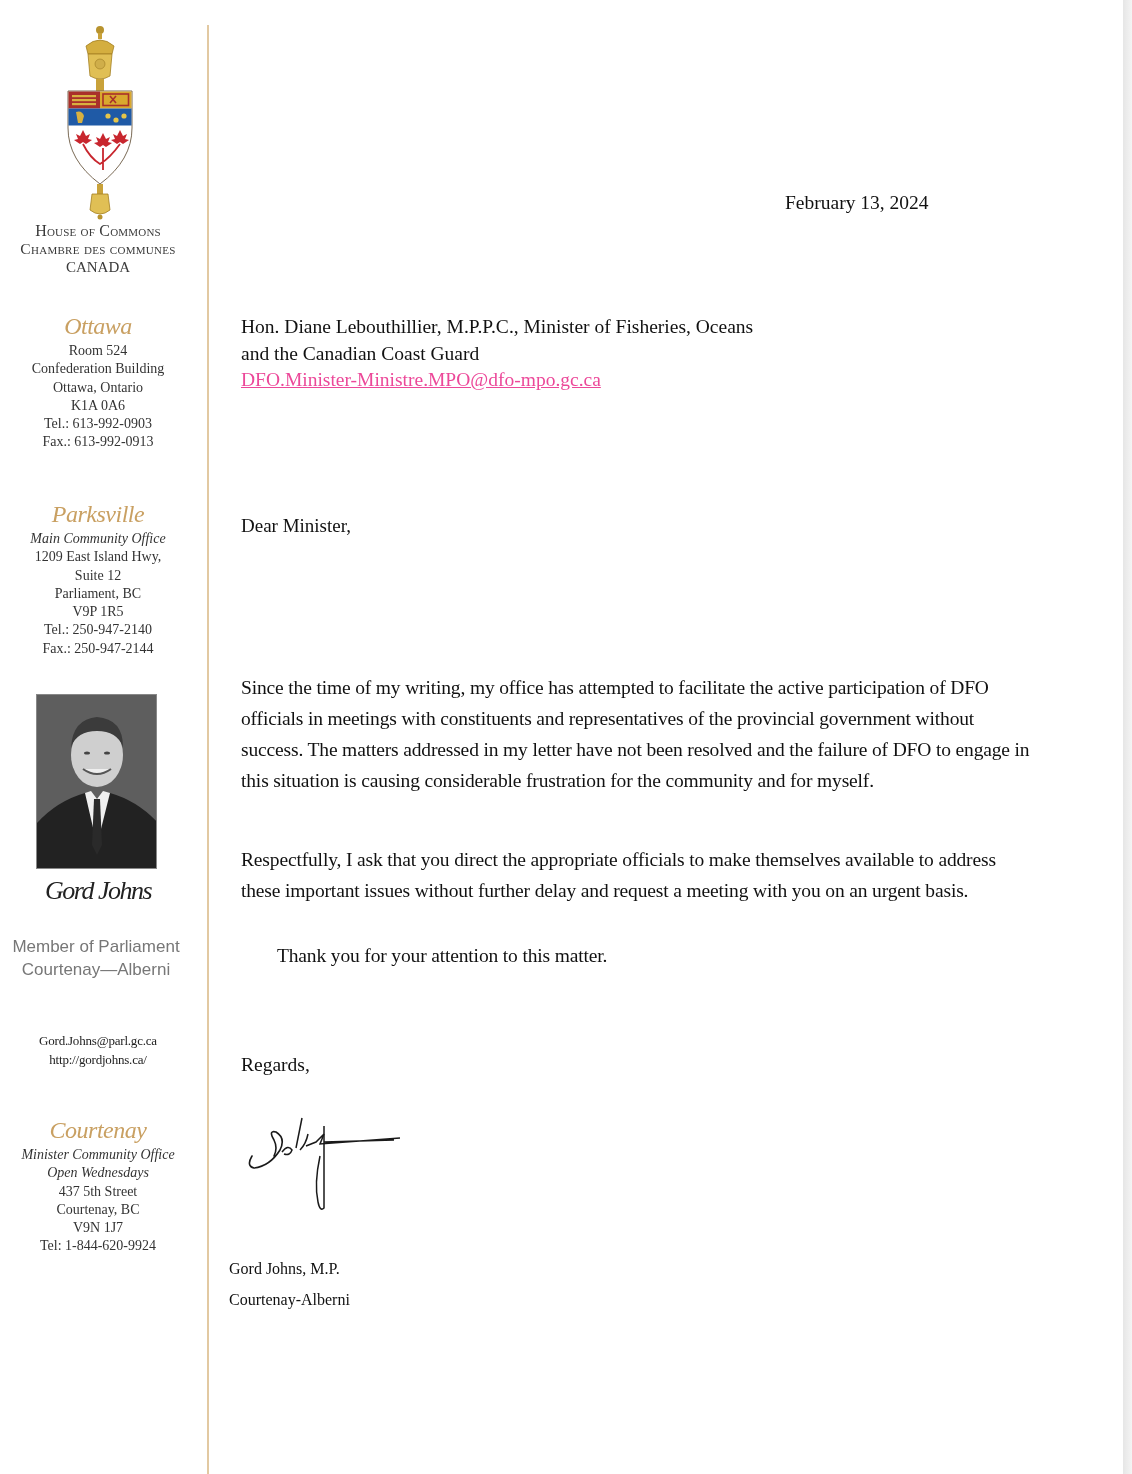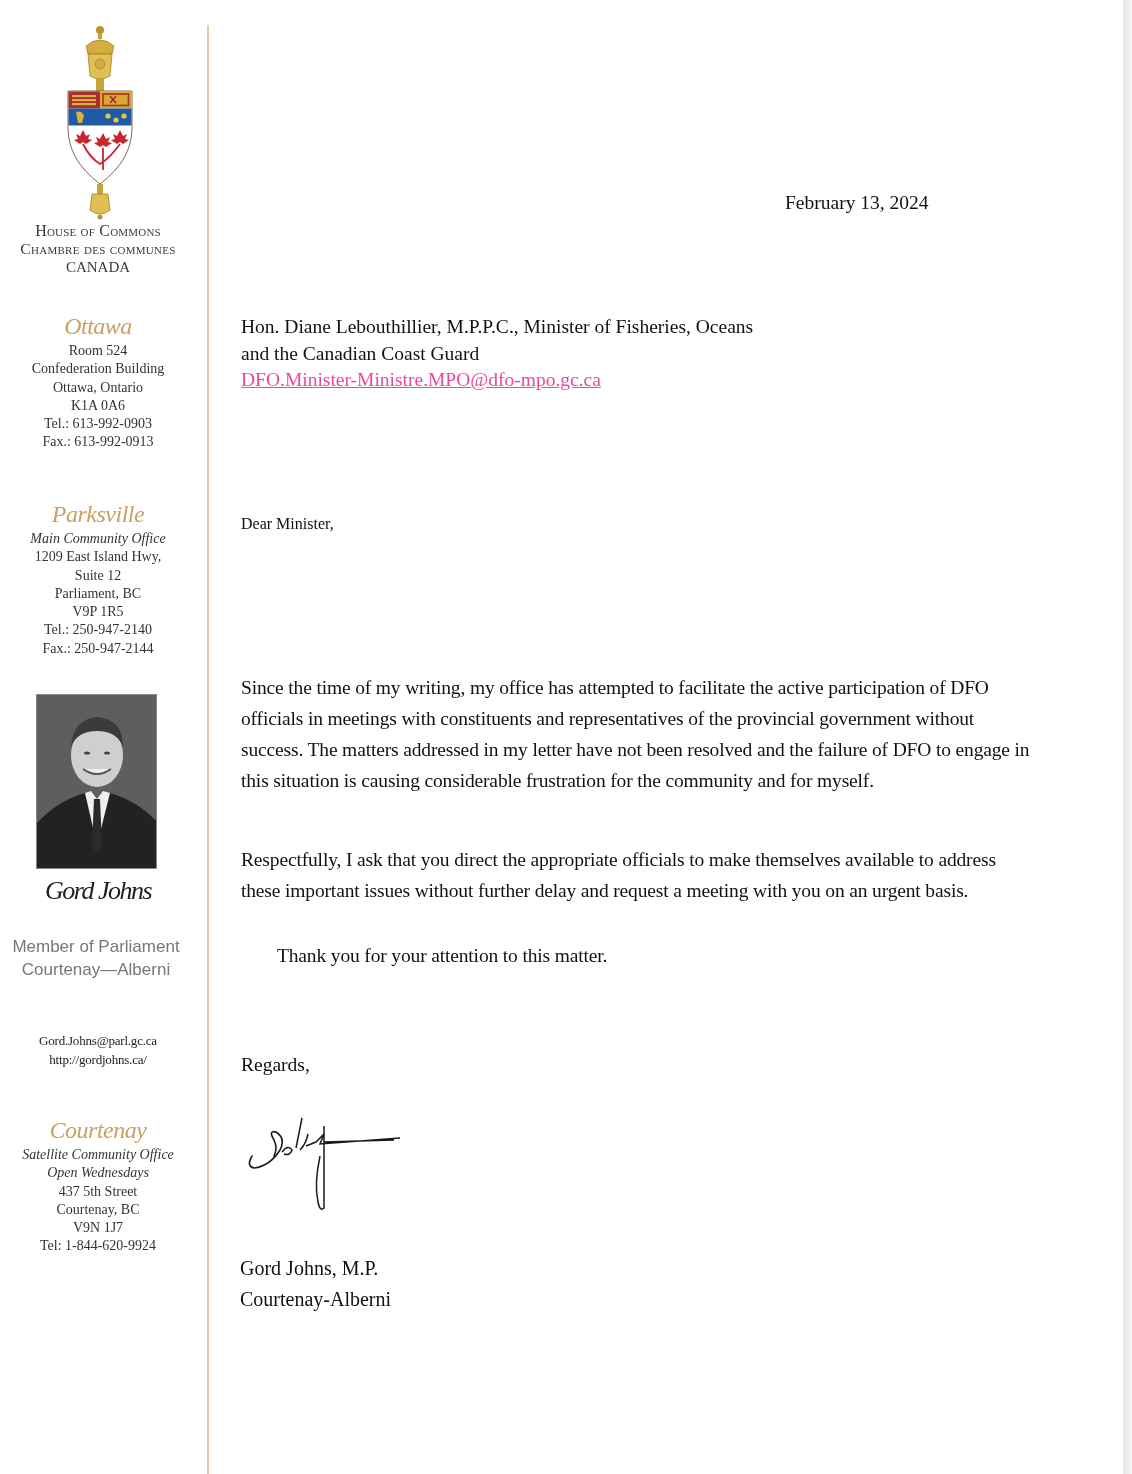--- a/index.html
+++ b/index.html
@@ -34,30 +34,30 @@
       background: linear-gradient(#6c6c6c, #4d4d4d); border: 1px solid #888; overflow: hidden; }
     .sig-script { position: absolute; left: 0; top: 876px; width: 196px; text-align: center;
       font-family: "Liberation Serif", serif; font-style: italic; font-size: 26px; color: #222; letter-spacing: -1.5px; }
     .mp-title { position: absolute; left: -6px; top: 935px; width: 204px; text-align: center;
       font-family: "Liberation Sans", "DejaVu Sans", sans-serif; color: #777; font-size: 17px; line-height: 23px; }
     .contact { position: absolute; left: 0; top: 1031px; width: 196px; text-align: center;
       font-family: "Liberation Serif", serif; color: #222; font-size: 13px; line-height: 19px; letter-spacing: -0.2px; }
     .date { position: absolute; left: 785px; top: 192px; font-family: "Liberation Serif", serif; font-size: 19.5px; white-space: nowrap; }
     .addr { position: absolute; left: 241px; top: 314px; font-family: "Liberation Serif", serif; font-size: 19.5px; line-height: 26.5px; }
     .addr a { color: #ec4899; text-decoration: underline; }
-    .salutation { position: absolute; left: 241px; top: 515px; font-family: "Liberation Serif", serif; font-size: 16px; }
+    .salutation { position: absolute; left: 241px; top: 515px; font-family: "Liberation Serif", serif; font-size: 19px; }
     .para { position: absolute; left: 241px; width: 790px; font-family: "Liberation Serif", serif;
       font-size: 19.5px; line-height: 31px; letter-spacing: -0.15px; }
     .para-1 { top: 562px; }
     .para-2 { top: 672px; }
     .para-3 { top: 844px; }
     .para-4 { top: 940px; margin-left: 36px; }
     .closing { position: absolute; left: 241px; top: 1054px; font-family: "Liberation Serif", serif; font-size: 19.5px; }
     .signature { position: absolute; left: 244px; top: 1104px; width: 170px; height: 110px; }
-    .signer { position: absolute; left: 240px; top: 1253px; font-family: "Liberation Serif", serif; font-size: 20px; line-height: 31px; }
+    .signer { position: absolute; left: 229px; top: 1253px; font-family: "Liberation Serif", serif; font-size: 16px; line-height: 31px; }
   </style>
 </head>
 <body>
 
 <div class="page">
 
   <div class="right-edge"></div>
   <div class="rule"></div>
 
   <div class="sidebar">
@@ -149,21 +149,21 @@
       <div>Courtenay—Alberni</div>
     </div>
 
     <div class="contact">
       <div>Gord.Johns@parl.gc.ca</div>
       <div>http://gordjohns.ca/</div>
     </div>
 
     <div class="office office-courtenay">
       <div class="city">Courtenay</div>
-      <div class="it">Satellite Community Office</div>
+      <div class="it">Minister Community Office</div>
       <div class="it">Open Wednesdays</div>
       <div>437 5th Street</div>
       <div>Courtenay, BC</div>
       <div>V9N 1J7</div>
       <div>Tel: 1-844-620-9924</div>
     </div>
   </div>
 
   <div class="date">February 13, 2024</div>
 

